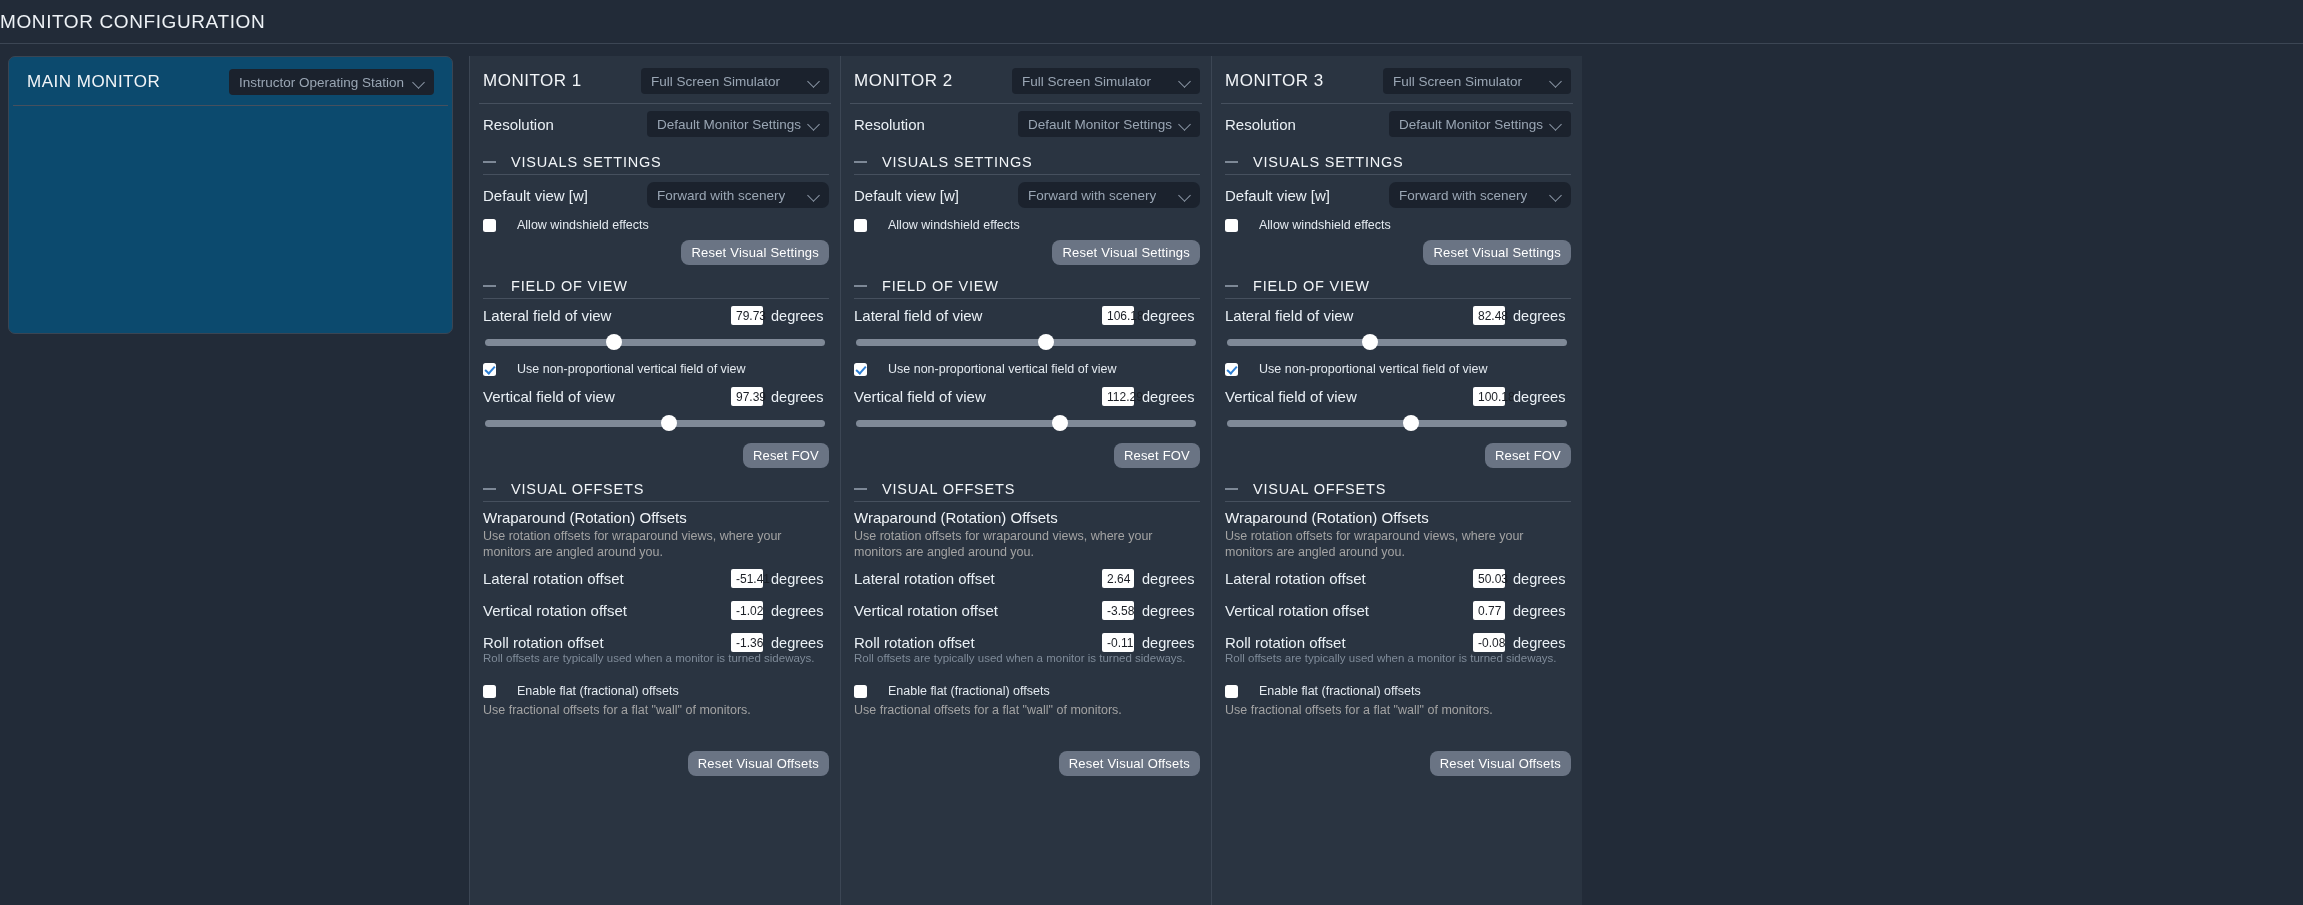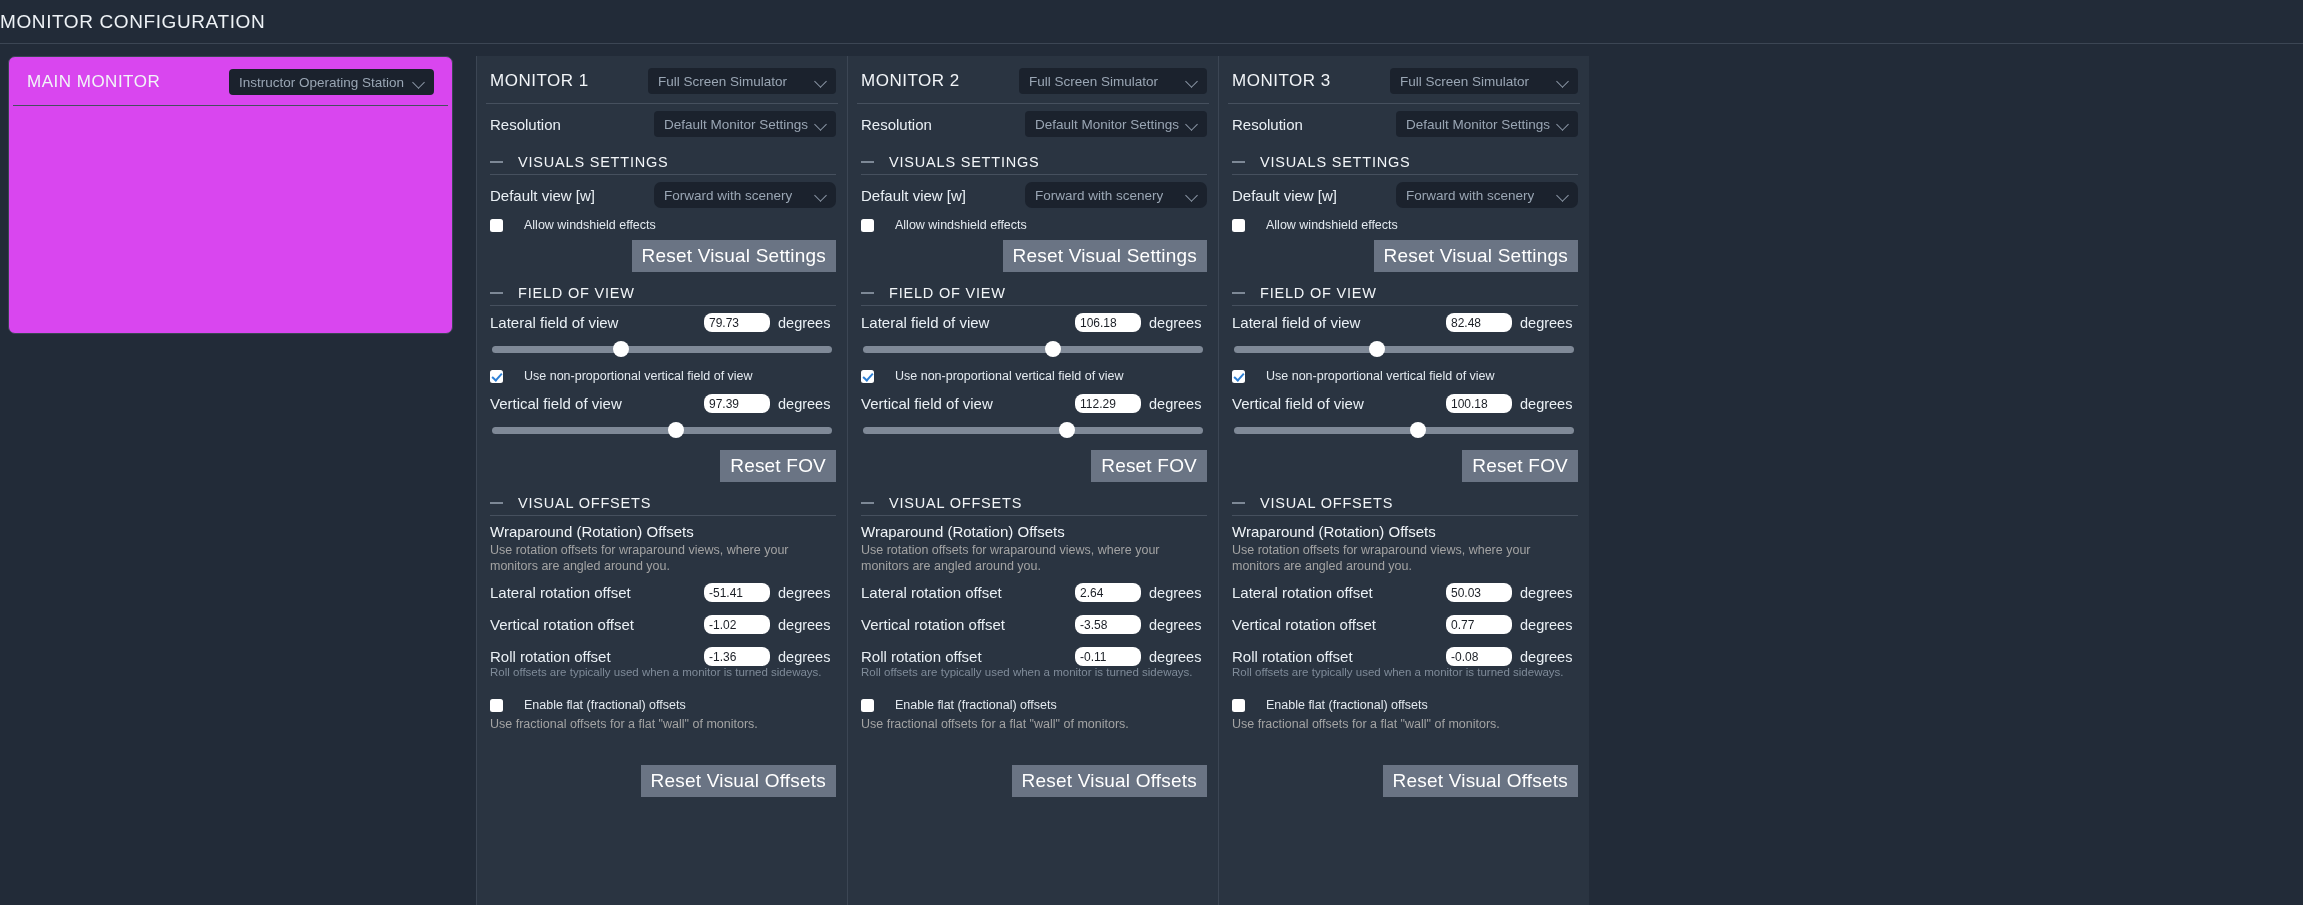--- a/index.html
+++ b/index.html
@@ -29,22 +29,22 @@
     display: flex;
     align-items: flex-start;
     height: 861px;
     padding-top: 12px;
   }
 
   
   .main-card {
     width: 445px;
     margin-left: 8px;
-    margin-right: 23px;
-    background: #d946ef;
+    margin-right: 16px;
+    background: #0c4a6e;
     border: 1px solid #3a4553;
     border-radius: 7px;
     height: 278px;
     flex: none;
   }
   .main-card-head {
     display: flex; align-items: center; justify-content: space-between;
     padding: 12px 14px 10px 14px;
     border-bottom: 1px solid #46505e;
     margin: 0 4px;
@@ -145,35 +145,35 @@
     transform: rotate(42deg);
   }
   .cb-label { color: #e4eaf0; font-size: 12.5px; }
 
   
   .btn-row { display: flex; justify-content: flex-end; padding: 4px 2px 2px 0; }
   .btn {
     background: #6a7484;
     color: #ffffff;
     border: none;
-    border-radius: 0;
-    font-size: 19px;
+    border-radius: 8px;
+    font-size: 13px;
     font-family: "Liberation Sans", sans-serif;
     padding: 5px 10px;
     cursor: pointer;
     letter-spacing: .2px;
   }
 
   
   .valfield {
     background: #ffffff;
     color: #1b1f26;
     font-size: 12px;
-    width: 66px; height: 19px;
-    border-radius: 8px;
+    width: 32px; height: 19px;
+    border-radius: 2px;
     display: flex; align-items: center;
     padding-left: 5px;
     border: none;
     font-family: "Liberation Sans", sans-serif;
   }
   .deg-unit {
     color: #eaf0f5; font-size: 14.5px; margin-left: 8px; width: 58px;
   }
   .field-group { display: flex; align-items: center; }
 

